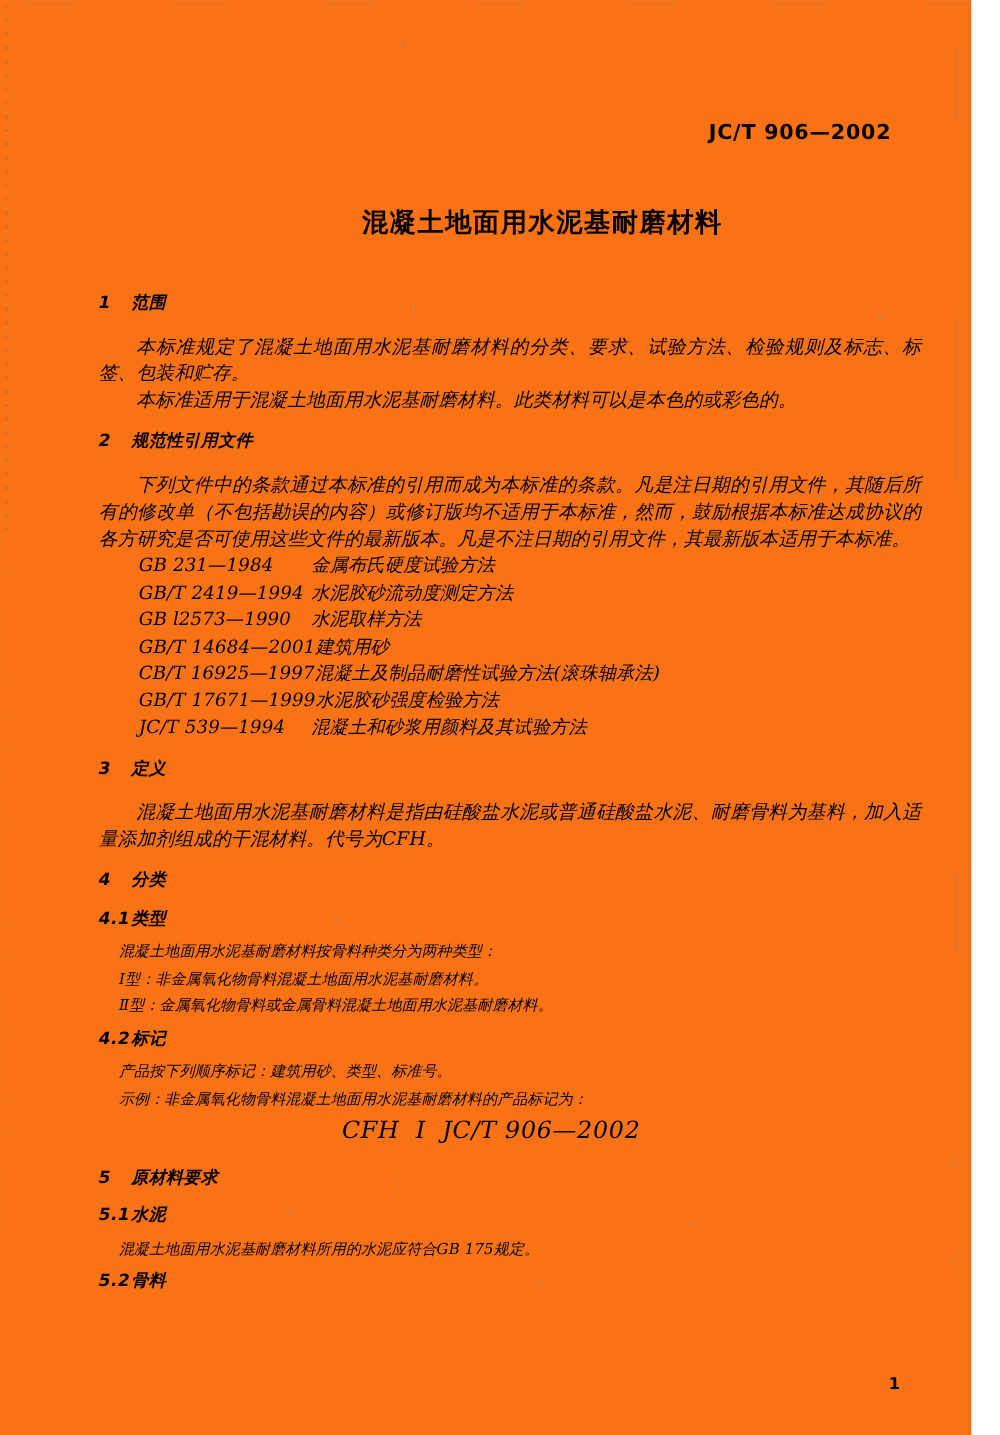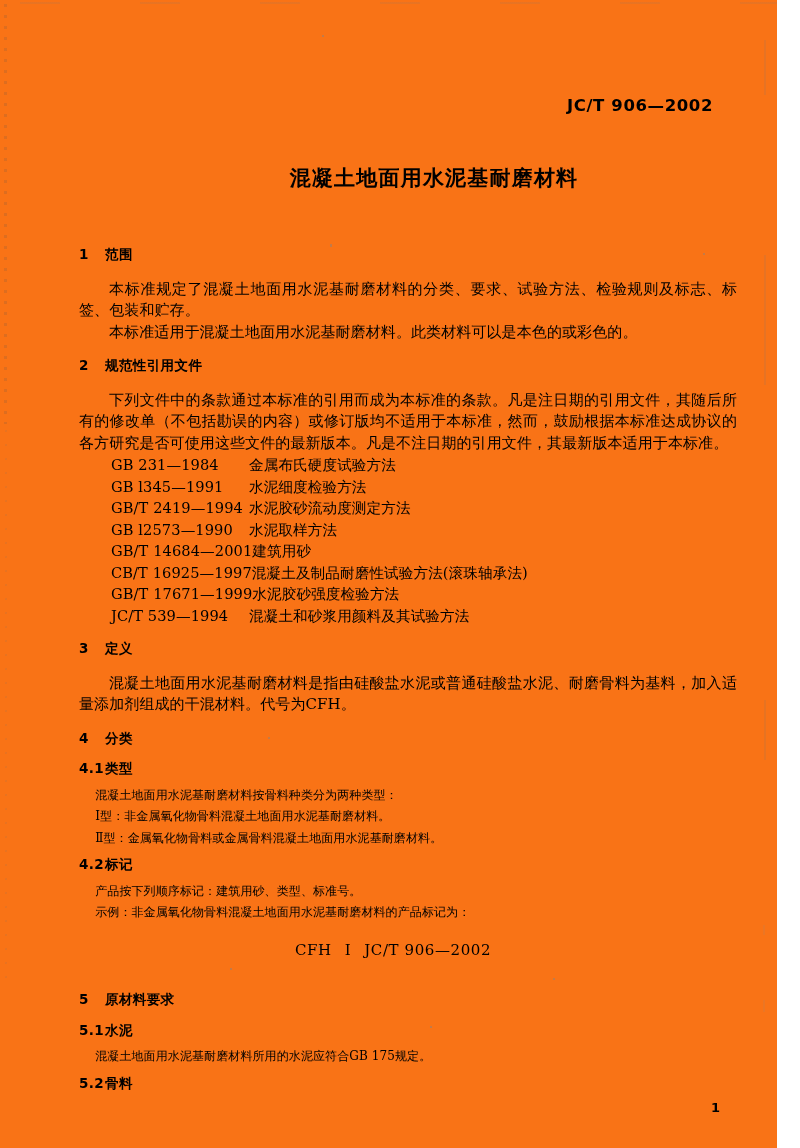--- a/index.html
+++ b/index.html
@@ -81,23 +81,24 @@
     font-family: "DejaVu Sans", "Liberation Sans", sans-serif;
     font-weight: bold;
     font-size: 21px;
     letter-spacing: 1.2px;
     padding-left: 34px;
   }
 
   
   .body-flow {
     position: absolute;
-    top: 248px;
+    top: 236px;
     left: 79px;
     width: 658px;
+    font-style: italic;
   }
 
   h2.clause {
     font-family: "DejaVu Sans", "Liberation Sans", sans-serif;
     font-size: 13.5px;
     font-weight: bold;
     margin: 0;
     padding: 0;
     letter-spacing: 0.4px;
     line-height: 1.0;
@@ -145,23 +146,23 @@
     letter-spacing: 0.1px;
   }
   .ref-title {
     flex: 1 1 auto;
     white-space: nowrap;
     letter-spacing: 0.1px;
   }
 
   
   .mark-example {
-    margin: 16px;
-    padding: 0;
-    font-size: 15px;
+    margin: 4px;
+    padding: 0;
+    font-size: 19px;
     line-height: 21.5px;
     text-align: center;
     padding-right: 30px;
     letter-spacing: 0.6px;
   }
   .mark-example .mk-sep { display: inline-block; width: 13px; }
 
   
   .page-number {
     position: absolute;
@@ -215,24 +216,20 @@
     </h2>
     <div class="gap-after-head"></div>
     <p class="para">下列文件中的条款通过本标准的引用而成为本标准的条款。凡是注日期的引用文件，其随后所有的修改单（不包括勘误的内容）或修订版均不适用于本标准，然而，鼓励根据本标准达成协议的各方研究是否可使用这些文件的最新版本。凡是不注日期的引用文件，其最新版本适用于本标准。</p>
 
     <ul class="ref-list">
       <li>
         <span class="ref-code">GB 231—1984</span>
         <span class="ref-title">金属布氏硬度试验方法</span>
       </li>
       <li>
-        <span class="ref-code">GB l345—1991</span>
-        <span class="ref-title">水泥细度检验方法</span>
-      </li>
-      <li>
         <span class="ref-code">GB/T 2419—1994</span>
         <span class="ref-title">水泥胶砂流动度测定方法</span>
       </li>
       <li>
         <span class="ref-code">GB l2573—1990</span>
         <span class="ref-title">水泥取样方法</span>
       </li>
       <li>
         <span class="ref-code">GB/T 14684—2001</span>
         <span class="ref-title">建筑用砂</span>

